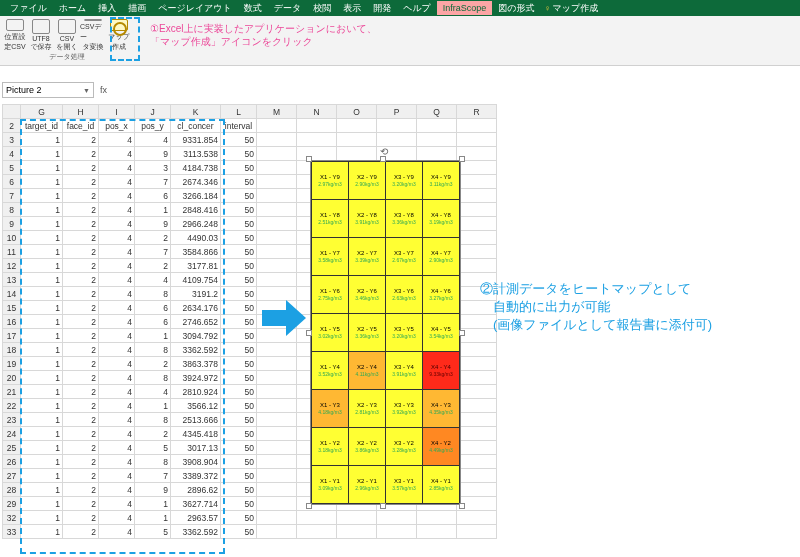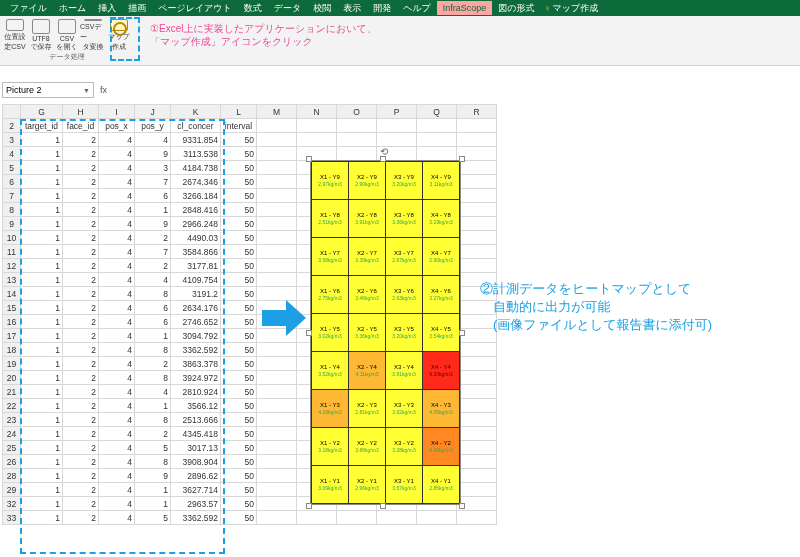--- a/index.html
+++ b/index.html
@@ -523,20 +523,35 @@
           <td>3908.904</td>
           <td>50</td>
           <td></td>
           <td></td>
           <td></td>
           <td></td>
           <td></td>
           <td></td>
         </tr>
         <tr>
+          <td class="rowhdr">27</td>
+          <td>1</td>
+          <td>2</td>
+          <td>4</td>
+          <td>7</td>
+          <td>3389.372</td>
+          <td>50</td>
+          <td></td>
+          <td></td>
+          <td></td>
+          <td></td>
+          <td></td>
+          <td></td>
+        </tr>
+        <tr>
           <td class="rowhdr">28</td>
           <td>1</td>
           <td>2</td>
           <td>4</td>
           <td>9</td>
           <td>2896.62</td>
           <td>50</td>
           <td></td>
           <td></td>
           <td></td>

